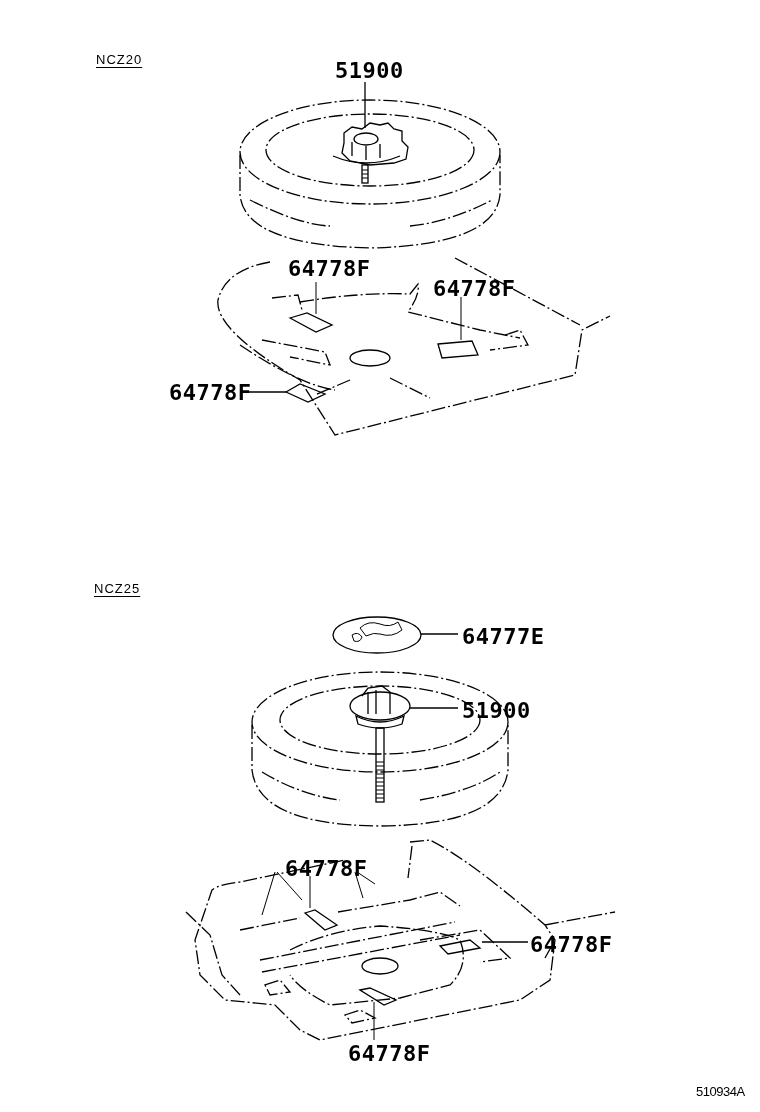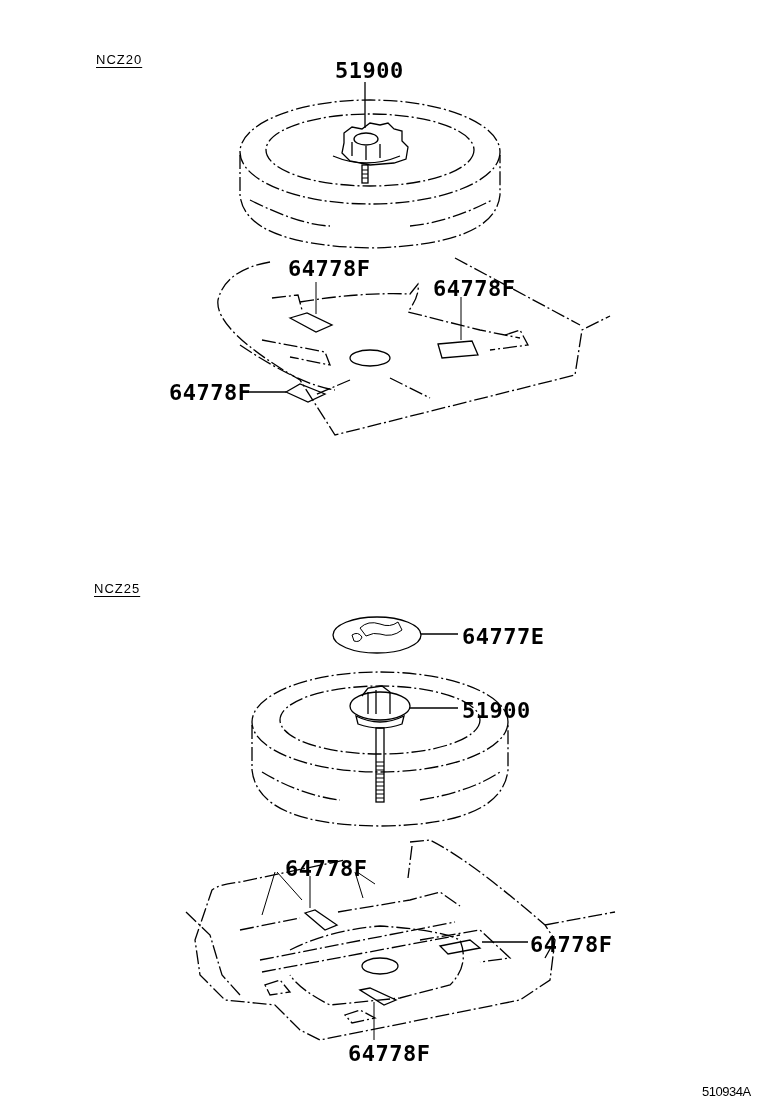--- a/index.html
+++ b/index.html
@@ -110,15 +110,15 @@
 <div class="lbl" style="left:433px; top:278px;">64778F</div>
 <div class="lbl" style="left:169px; top:382px;">64778F</div>
 
 <div class="model" style="left:94px; top:581px;text-align:right;">NCZ25</div>
 <div class="lbl" style="left:462px; top:626px;text-align:right;">64777E</div>
 <div class="lbl" style="left:462px; top:700px;">51900</div>
 <div class="lbl" style="left:285px; top:858px;">64778F</div>
 <div class="lbl" style="left:530px; top:934px;">64778F</div>
 <div class="lbl" style="left:348px; top:1043px;">64778F</div>
 
-<div class="ref" style="left:696px; top:1084px;margin-left:6px;">510934A</div>
+<div class="ref" style="left:696px; top:1084px;">510934A</div>
 
 </div>
 
 </body></html>

